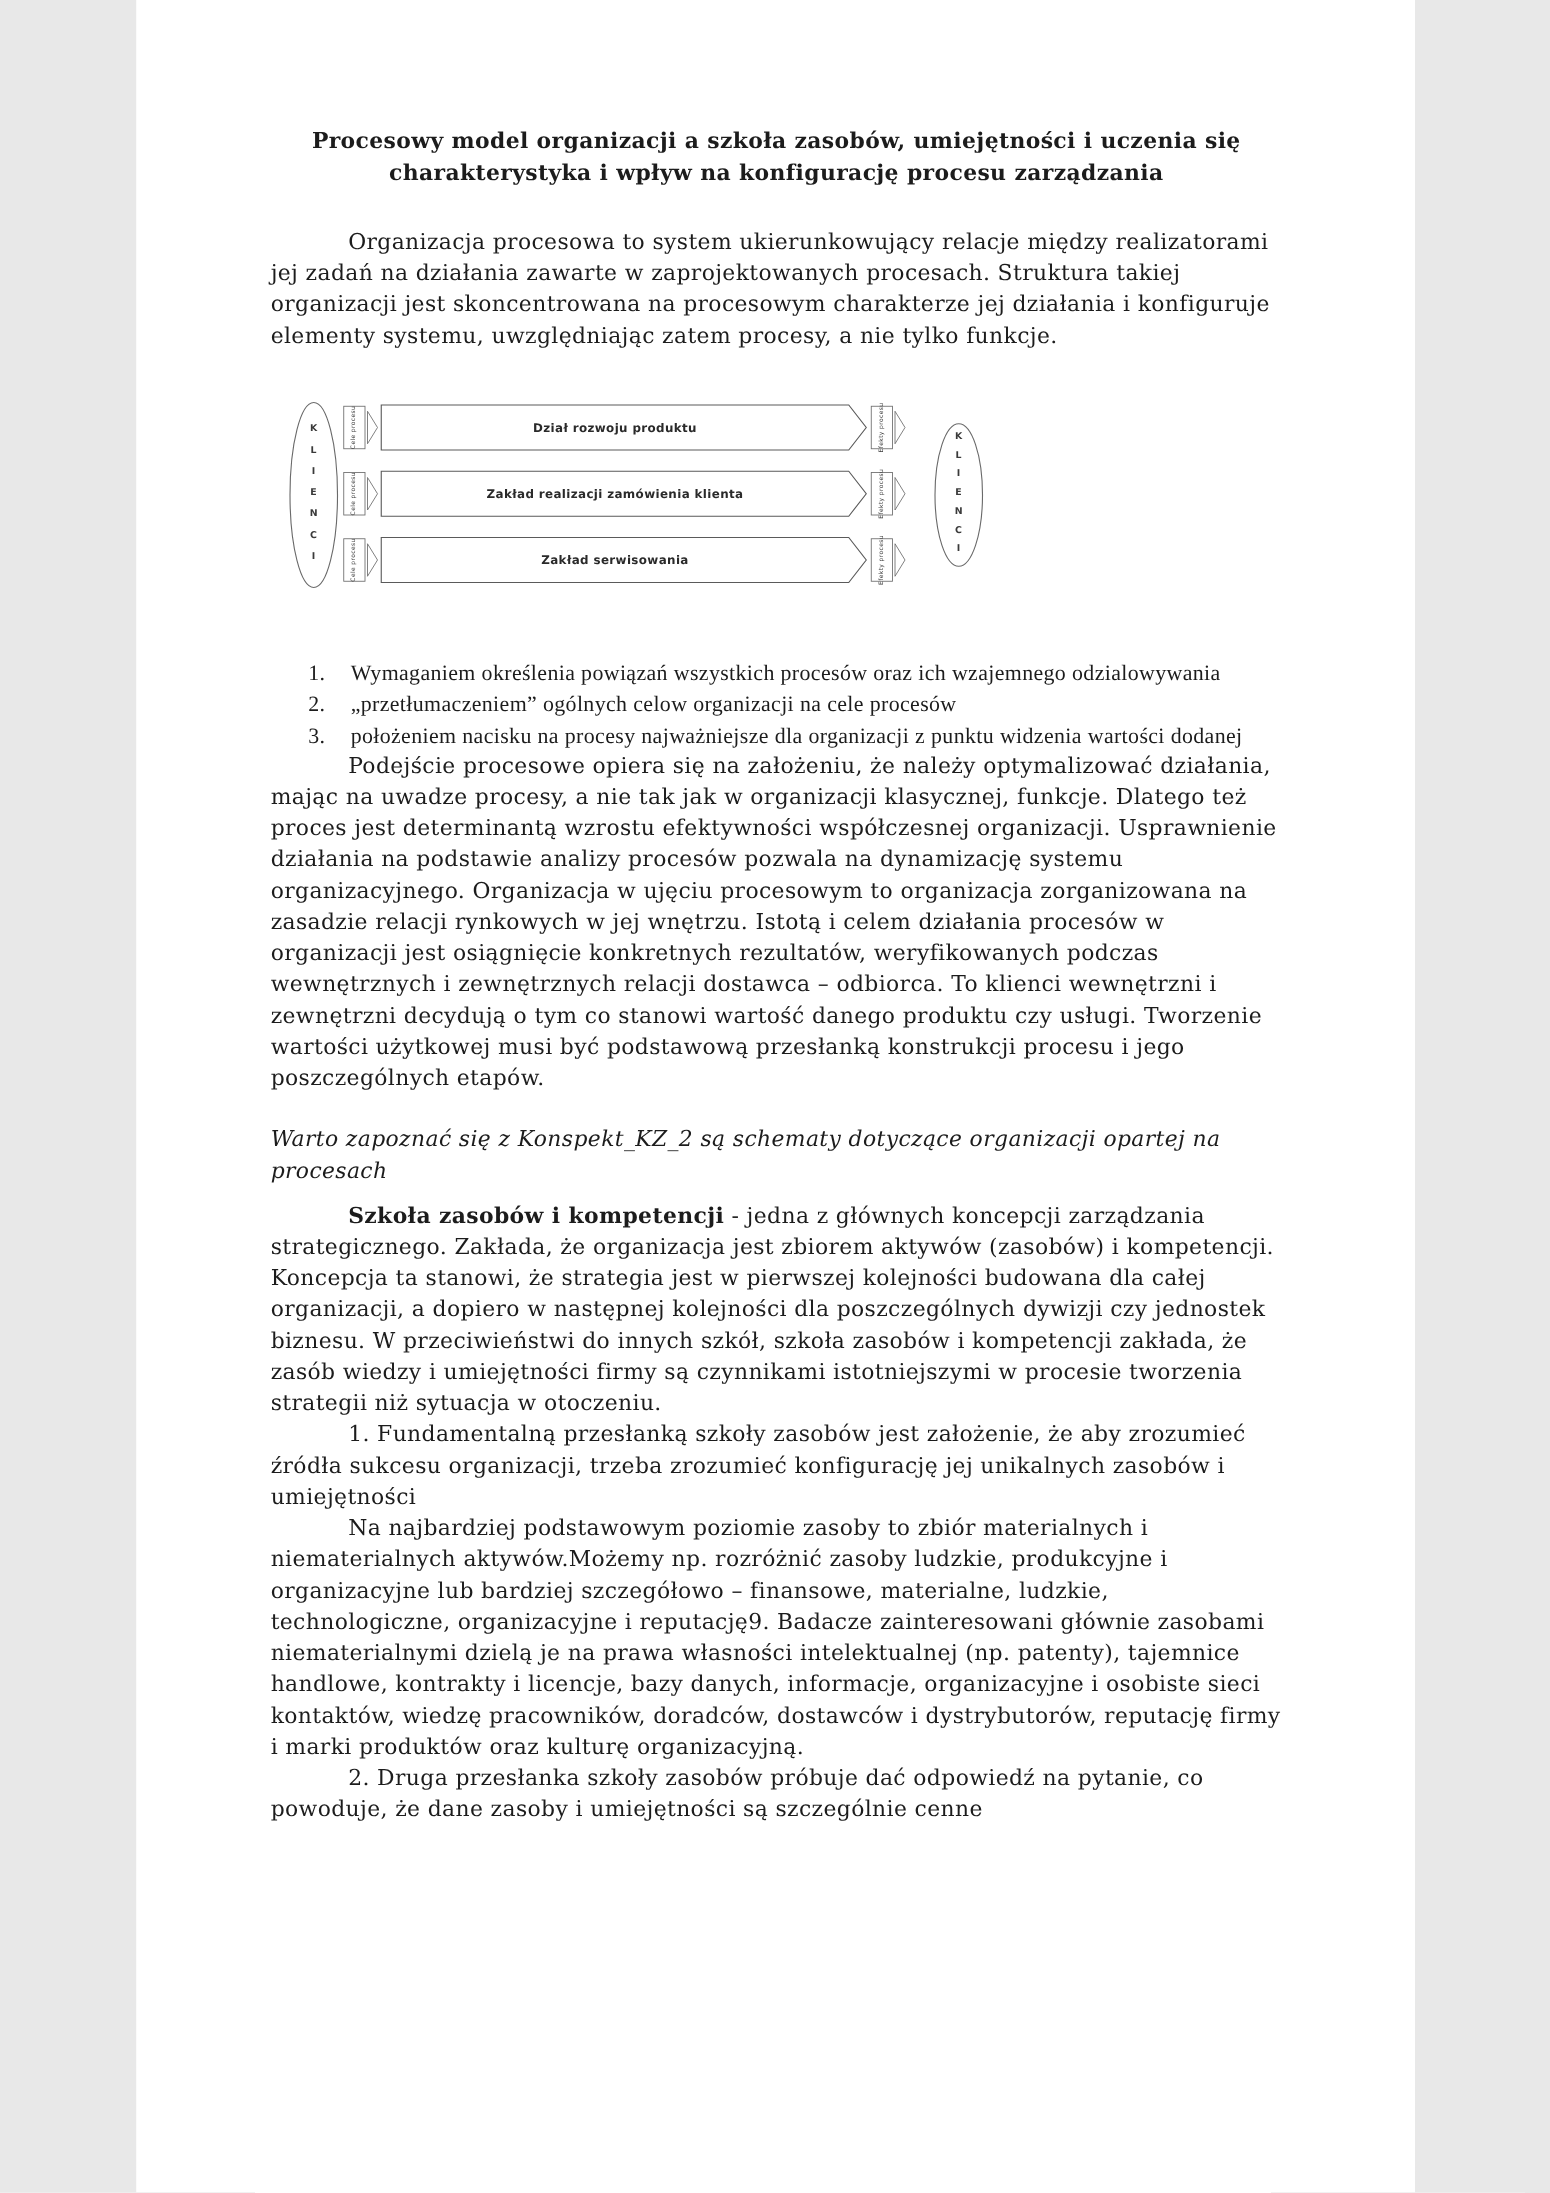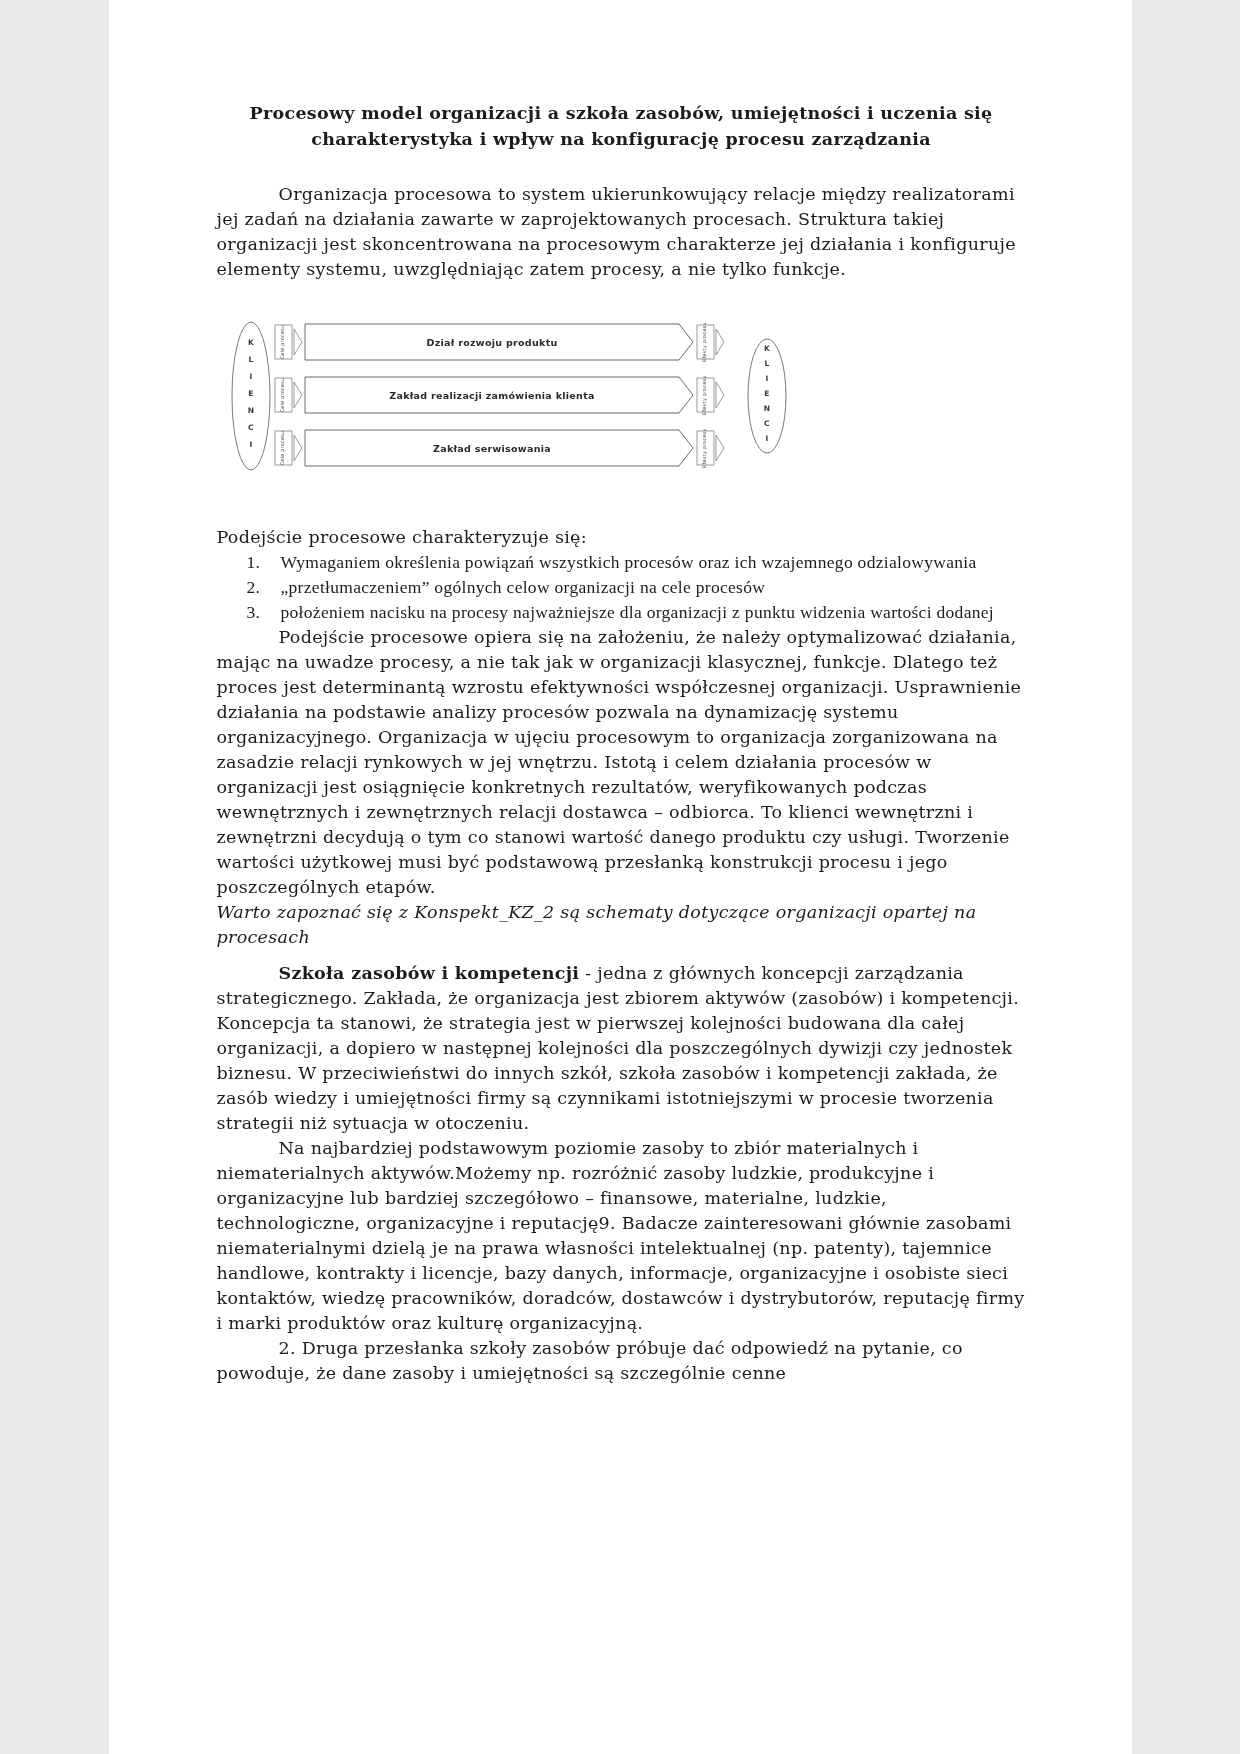--- a/index.html
+++ b/index.html
@@ -21,21 +21,21 @@
   .title {
     font-size: 17.5px;
     font-weight: bold;
     text-align: center;
     margin: 0 0 30px 0;
     line-height: 26px;
   }
   .para { margin: 0; }
   .indent { text-indent: 62px; }
   .spaced { margin-top: 11px; }
-  .italic { font-style: italic; }
+  .italic { font-style: italic; margin-top: 24px; }
   .list { margin: 0; }
   .li {
     padding-left: 64px;
     text-indent: -34px;
     font-family: Liberation Serif, serif;
   }
   .li-num {
     display: inline-block;
     width: 34px;
     text-indent: 0;
@@ -116,39 +116,39 @@
         <text class="ltr" x="540" y="65">I</text>
         <text class="ltr" x="540" y="80">E</text>
         <text class="ltr" x="540" y="95">N</text>
         <text class="ltr" x="540" y="110">C</text>
         <text class="ltr" x="540" y="125">I</text>
       </g>
 
     </svg>
   </div>
 
-  <p class="para">Podejście procesowe charakteryzuje się:</p>
 
   <div class="list">
     <div class="li">
       <span class="li-num">1.</span><span>Wymaganiem określenia powiązań wszystkich procesów oraz ich wzajemnego odzialowywania</span>
     </div>
     <div class="li">
       <span class="li-num">2.</span><span>„przetłumaczeniem” ogólnych celow organizacji na cele procesów</span>
     </div>
     <div class="li">
       <span class="li-num">3.</span><span>położeniem nacisku na procesy najważniejsze dla organizacji z punktu widzenia wartości dodanej</span>
     </div>
   </div>
 
   <p class="para indent">Podejście procesowe opiera się na założeniu, że należy optymalizować działania, mając na uwadze procesy, a nie tak jak w organizacji klasycznej,  funkcje. Dlatego też proces jest determinantą wzrostu efektywności współczesnej organizacji. Usprawnienie działania na podstawie analizy procesów pozwala na dynamizację systemu organizacyjnego. Organizacja w ujęciu procesowym to organizacja zorganizowana na zasadzie relacji rynkowych w jej wnętrzu. Istotą i celem działania procesów w organizacji jest osiągnięcie konkretnych rezultatów, weryfikowanych podczas wewnętrznych i zewnętrznych relacji dostawca – odbiorca. To klienci wewnętrzni i zewnętrzni decydują o tym co stanowi wartość danego produktu czy usługi. Tworzenie wartości użytkowej musi być podstawową przesłanką konstrukcji procesu i jego poszczególnych etapów.</p>
 
   <p class="para italic">Warto zapoznać się z Konspekt_KZ_2 są schematy dotyczące organizacji opartej na procesach</p>
 
   <p class="para indent spaced"><b>Szkoła zasobów i kompetencji</b><span> - jedna z głównych koncepcji zarządzania strategicznego. Zakłada, że organizacja jest zbiorem aktywów (zasobów) i kompetencji. Koncepcja ta stanowi, że strategia jest w pierwszej kolejności budowana dla całej organizacji, a dopiero w następnej kolejności dla poszczególnych dywizji czy jednostek biznesu. W przeciwieństwi do innych szkół, szkoła zasobów i kompetencji zakłada, że zasób wiedzy i umiejętności firmy są czynnikami istotniejszymi w procesie tworzenia strategii niż sytuacja w otoczeniu.</span></p>
 
+  <p class="para indent">1. Fundamentalną przesłanką szkoły zasobów jest założenie, że aby zrozumieć źródła sukcesu organizacji, trzeba zrozumieć konfigurację jej unikalnych zasobów i umiejętności</p>
 
   <p class="para indent">Na najbardziej podstawowym poziomie zasoby to zbiór materialnych i niematerialnych aktywów.Możemy np. rozróżnić zasoby ludzkie, produkcyjne i organizacyjne lub bardziej szczegółowo – finansowe, materialne, ludzkie, technologiczne, organizacyjne i reputację9. Badacze zainteresowani głównie zasobami niematerialnymi dzielą je na prawa własności intelektualnej (np. patenty), tajemnice handlowe, kontrakty i licencje, bazy danych, informacje, organizacyjne i osobiste sieci kontaktów, wiedzę pracowników, doradców, dostawców i dystrybutorów, reputację firmy i marki produktów oraz kulturę organizacyjną.</p>
 
   <p class="para indent">2. Druga przesłanka szkoły zasobów próbuje dać odpowiedź na pytanie, co powoduje, że dane zasoby i umiejętności są szczególnie cenne</p>
 
 
 </div>
 
 </body></html>

